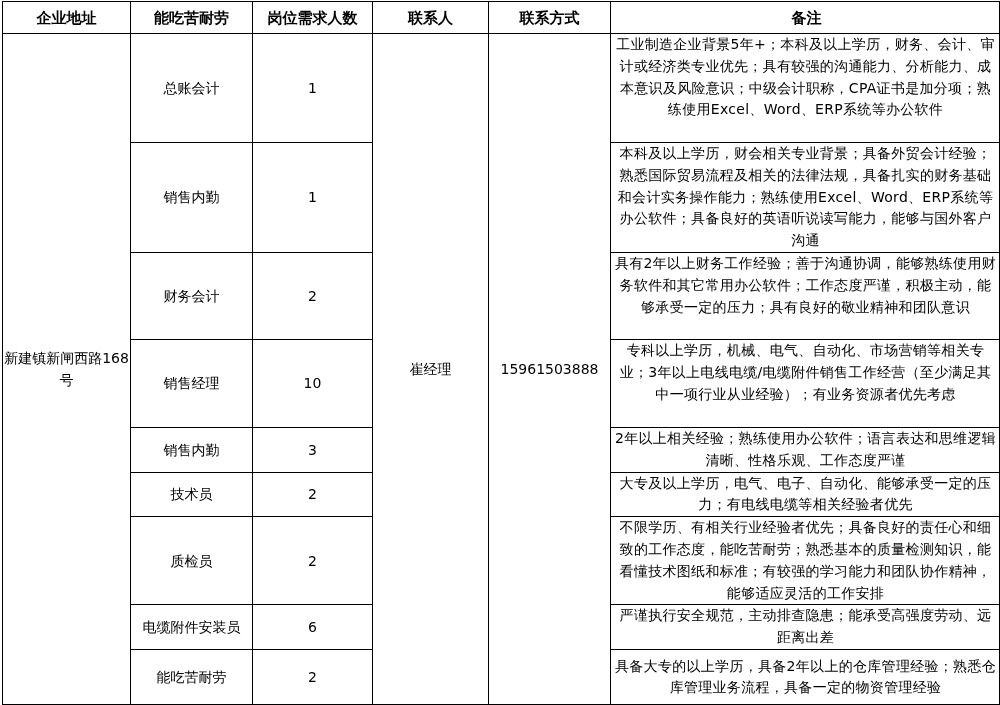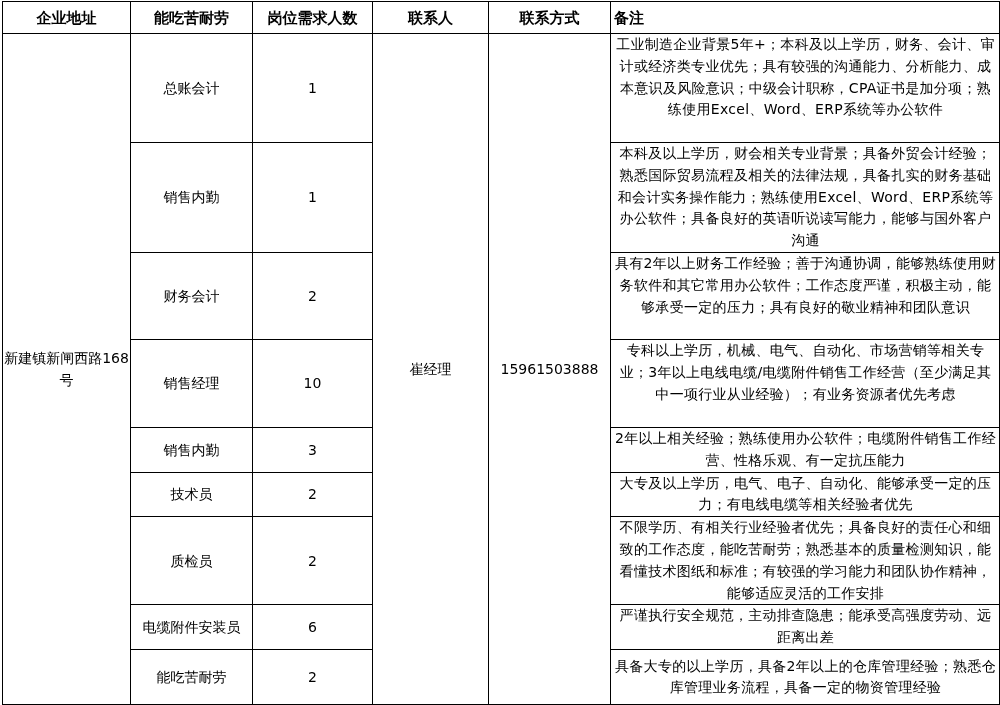--- a/index.html
+++ b/index.html
@@ -13,21 +13,21 @@
     border: 1.5px solid #000;
     padding: 0;
     font-size: 14px;
     line-height: 22px;
     vertical-align: middle;
     text-align: center;
     font-weight: normal;
     overflow: hidden;
   }
   table.jobs th { font-weight: bold; font-size: 15px; height: 31px; }
-  table.jobs th.notes-h { text-align: left; padding-left: 3px; }
+  table.jobs th.notes-h { text-align: center; padding-left: 3px; }
   table.jobs td.notes {
     text-align: center;
     padding: 0 2px 0 3px;
     font-size: 14px;
     line-height: 21.8px;
     letter-spacing: 0.3px;
     word-break: break-all;
     vertical-align: top;
   }
   table.jobs td.notes.mid { vertical-align: middle; }
@@ -75,21 +75,21 @@
       <td class="notes">具有2年以上财务工作经验；善于沟通协调，能够熟练使用财务软件和其它常用办公软件；工作态度严谨，积极主动，能够承受一定的压力；具有良好的敬业精神和团队意识</td>
     </tr>
     <tr style="height:88px">
       <td>销售经理</td>
       <td>10</td>
       <td class="notes">专科以上学历，机械、电气、自动化、市场营销等相关专业；3年以上电线电缆/电缆附件销售工作经营（至少满足其中一项行业从业经验）；有业务资源者优先考虑</td>
     </tr>
     <tr style="height:44px">
       <td>销售内勤</td>
       <td>3</td>
-      <td class="notes">2年以上相关经验；熟练使用办公软件；电缆附件销售工作经营、性格乐观、有一定抗压能力</td>
+      <td class="notes">2年以上相关经验；熟练使用办公软件；语言表达和思维逻辑清晰、性格乐观、工作态度严谨</td>
     </tr>
     <tr style="height:44px">
       <td>技术员</td>
       <td>2</td>
       <td class="notes">大专及以上学历，电气、电子、自动化、能够承受一定的压力；有电线电缆等相关经验者优先</td>
     </tr>
     <tr style="height:87px">
       <td>质检员</td>
       <td>2</td>
       <td class="notes">不限学历、有相关行业经验者优先；具备良好的责任心和细致的工作态度，能吃苦耐劳；熟悉基本的质量检测知识，能看懂技术图纸和标准；有较强的学习能力和团队协作精神，能够适应灵活的工作安排</td>

